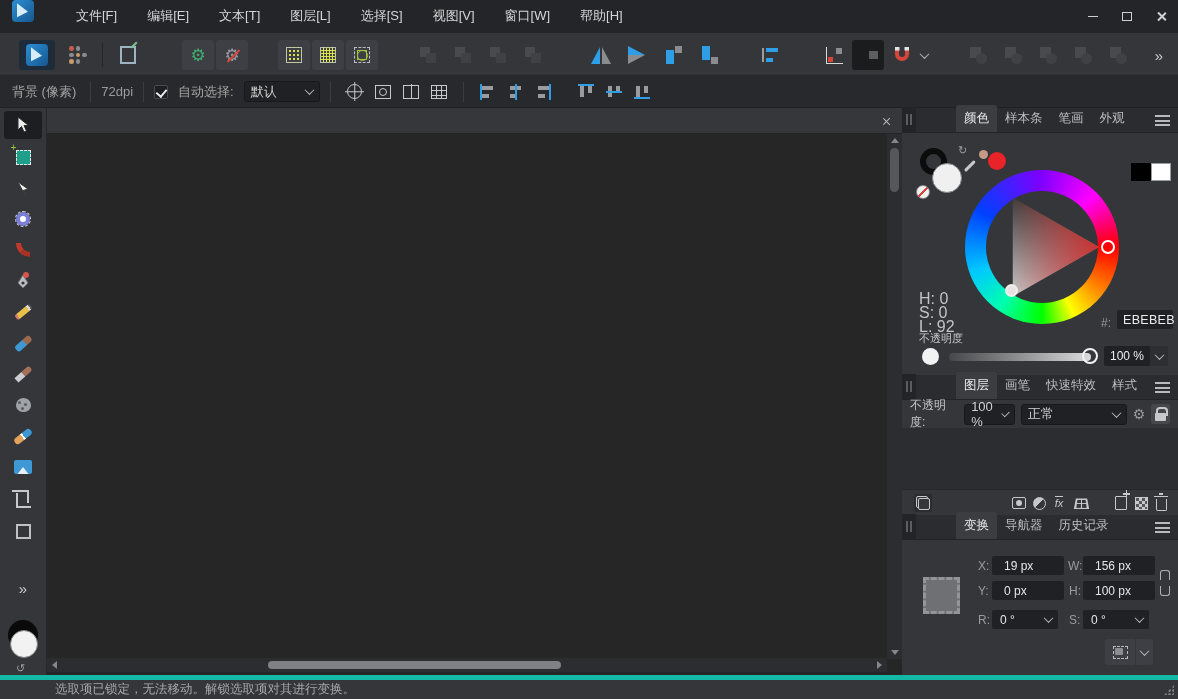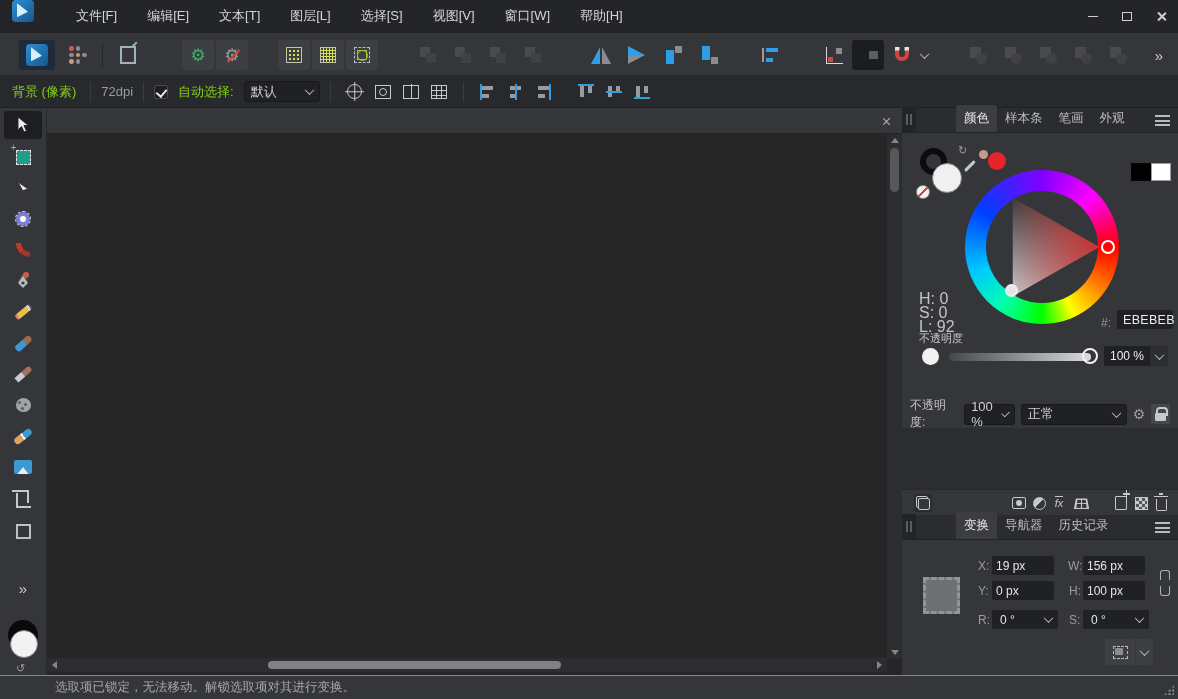--- a/index.html
+++ b/index.html
@@ -62,21 +62,21 @@
   .boolgeo::before { content:""; position:absolute; left:0; top:0; width:11px; height:11px; background:#6e6f73; }
   .boolgeo::after { content:""; position:absolute; right:0; bottom:0; width:11px; height:11px; border-radius:50%; background:#55565a; }
   .chevd { width:7px; height:7px; border-right:1.6px solid #b6b7ba; border-bottom:1.6px solid #b6b7ba; transform:rotate(45deg) translate(-1px,-1px); display:inline-block; }
   .overflow { color:#cbccce; font-size:15px; }
   .exporticon { width:16px; height:18px; border:2px solid #9db3c2; position:relative; }
   .exporticon::after { content:""; position:absolute; right:-4px; top:-4px; width:8px; height:2px; background:#7fc08a; transform:rotate(-45deg); }
 
   
   #contextbar { position:absolute; left:0; top:76px; width:1178px; height:32px; background:#28292c; border-bottom:1px solid #1f2023; display:flex; align-items:center; }
   .ctx-sep { width:1px; height:20px; background:#3a3b3f; margin:0 10px; }
-  .ctx-label { color:#84cc16; padding:0 4px; }
+  .ctx-label { color:#a3a3a3; padding:0 4px; }
   .ctx-dim { color:#9a9b9d; }
   .checkbox { width:14px; height:14px; background:#1e1f22; border:1px solid #4a4b4f; border-radius:2px; position:relative; margin-right:6px; }
   .checkbox::after { content:""; position:absolute; left:3px; top:1px; width:5px; height:8px; border-right:2px solid #e8e8e8; border-bottom:2px solid #e8e8e8; transform:rotate(40deg); }
   .dropdown { background:#202124; border:1px solid #17181a; border-radius:3px; height:21px; display:flex; align-items:center; padding:0 6px; gap:8px; }
   .dropdown .chevd { margin-left:auto; }
   .ctx-icon { width:26px; height:24px; display:flex; align-items:center; justify-content:center; border-radius:3px; margin:0 1px; }
   .ico-target { width:15px; height:15px; border:1.5px solid #c7c8ca; border-radius:50%; position:relative; }
   .ico-target::before { content:""; position:absolute; left:50%; top:-3px; width:1.5px; height:19px; background:#c7c8ca; transform:translateX(-50%); }
   .ico-target::after { content:""; position:absolute; top:50%; left:-3px; height:1.5px; width:19px; background:#c7c8ca; transform:translateY(-50%); }
   .ico-eyebox { width:16px; height:14px; border:1.5px solid #c7c8ca; position:relative; }
@@ -206,33 +206,33 @@
   .ic-checker { width:13px; height:13px; border:1px solid #c7c8ca;
     background:repeating-conic-gradient(#c7c8ca 0 25%, #55565a 0 50%); background-size:6px 6px; }
   .ic-trash { width:11px; height:12px; border:1.5px solid #c7c8ca; border-top:none; border-radius:0 0 2px 2px; position:relative; margin-top:3px; }
   .ic-trash::before { content:""; position:absolute; left:-3px; top:-3px; width:14px; height:1.6px; background:#c7c8ca; }
   .ic-trash::after { content:""; position:absolute; left:2px; top:-5.5px; width:4px; height:2px; background:#c7c8ca; }
 
   
   #transformpanel { top:407px; height:160px; }
   .anchor { position:absolute; left:21px; top:62px; width:37px; height:37px; background:#6f7073; border:3px dashed #939497; }
   .tf-label { position:absolute; color:#9a9b9d; font-size:12px; }
-  .tf-input { position:absolute; width:62px; height:19px; background:#202124; border-radius:2px; color:#e4e5e6; font-size:12px; display:flex; align-items:center; padding-left:4px; }
+  .tf-input { position:absolute; width:72px; height:19px; background:#202124; border-radius:2px; color:#e4e5e6; font-size:12px; display:flex; align-items:center; padding-left:12px; }
   .tf-dd { position:absolute; width:66px; height:19px; background:#202124; border-radius:2px; color:#e4e5e6; font-size:12px; display:flex; align-items:center; padding:0 6px 0 8px; }
   .tf-dd .chevd { margin-left:auto; }
   .linkicon { position:absolute; left:258px; top:55px; width:10px; height:26px; }
   .linkicon::before { content:""; position:absolute; left:0; top:0; width:8px; height:9px; border:1.6px solid #aeafb2; border-bottom:none; border-radius:3px 3px 0 0; }
   .linkicon::after { content:""; position:absolute; left:0; bottom:0; width:8px; height:9px; border:1.6px solid #aeafb2; border-top:none; border-radius:0 0 3px 3px; }
   .tf-btn { position:absolute; left:203px; top:124px; width:30px; height:26px; background:#3e3f44; border-radius:3px 0 0 3px; display:flex; align-items:center; justify-content:center; }
   .tf-btn i { width:15px; height:13px; border:1.3px dashed #b9babd; position:relative; }
   .tf-btn i::after { content:""; position:absolute; left:1.5px; top:1.5px; width:8px; height:7px; background:#8c8d90; border-radius:1px; }
   .tf-btn-dd { position:absolute; left:234px; top:124px; width:17px; height:26px; background:#3e3f44; border-radius:0 3px 3px 0; display:flex; align-items:center; justify-content:center; }
 
   
-  #statusbar { position:absolute; left:0; top:675px; width:1178px; height:24px; background:#35363a; border-top:1px solid #14b8a6; display:flex; align-items:center; }
+  #statusbar { position:absolute; left:0; top:675px; width:1178px; height:24px; background:#35363a; border-top:5px solid #14b8a6; display:flex; align-items:center; }
   #statusmsg { margin-left:55px; color:#a6a7a9; font-size:12.5px; }
   #resizegrip { position:absolute; right:4px; bottom:4px; width:10px; height:10px;
     background:radial-gradient(circle at 1.5px 1.5px, #77787b 1.3px, transparent 1.5px); background-size:4px 4px; clip-path:polygon(100% 0, 100% 100%, 0 100%); }
 </style>
 </head>
 <body>
 
 <div id="app">
 
   <header id="titlebar">
@@ -554,20 +554,31 @@
       <span class="opa-sw"></span>
       <span class="opa-track"></span>
       <span class="opa-handle"></span>
       <span class="opa-val">100 %</span>
       <span class="opa-dd">
           <span class="chevd"></span>
         </span>
     </section>
 
     <section class="panel" id="layerspanel">
+      <div class="ptabbar">
+        <span class="grip">
+            <b></b>
+            <b></b>
+          </span>
+        <span class="ptab active">图层</span>
+        <span class="ptab">画笔</span>
+        <span class="ptab">快速特效</span>
+        <span class="ptab">样式</span>
+        <span class="pmenu"></span>
+      </div>
       <div class="lp-row">
         <span class="lp-label">不透明度:</span>
         <span class="dropdown lp-opa">
           <span>100 %</span>
           <span class="chevd"></span>
         </span>
         <span class="dropdown lp-blend">
           <span>正常</span>
           <span class="chevd"></span>
         </span>

